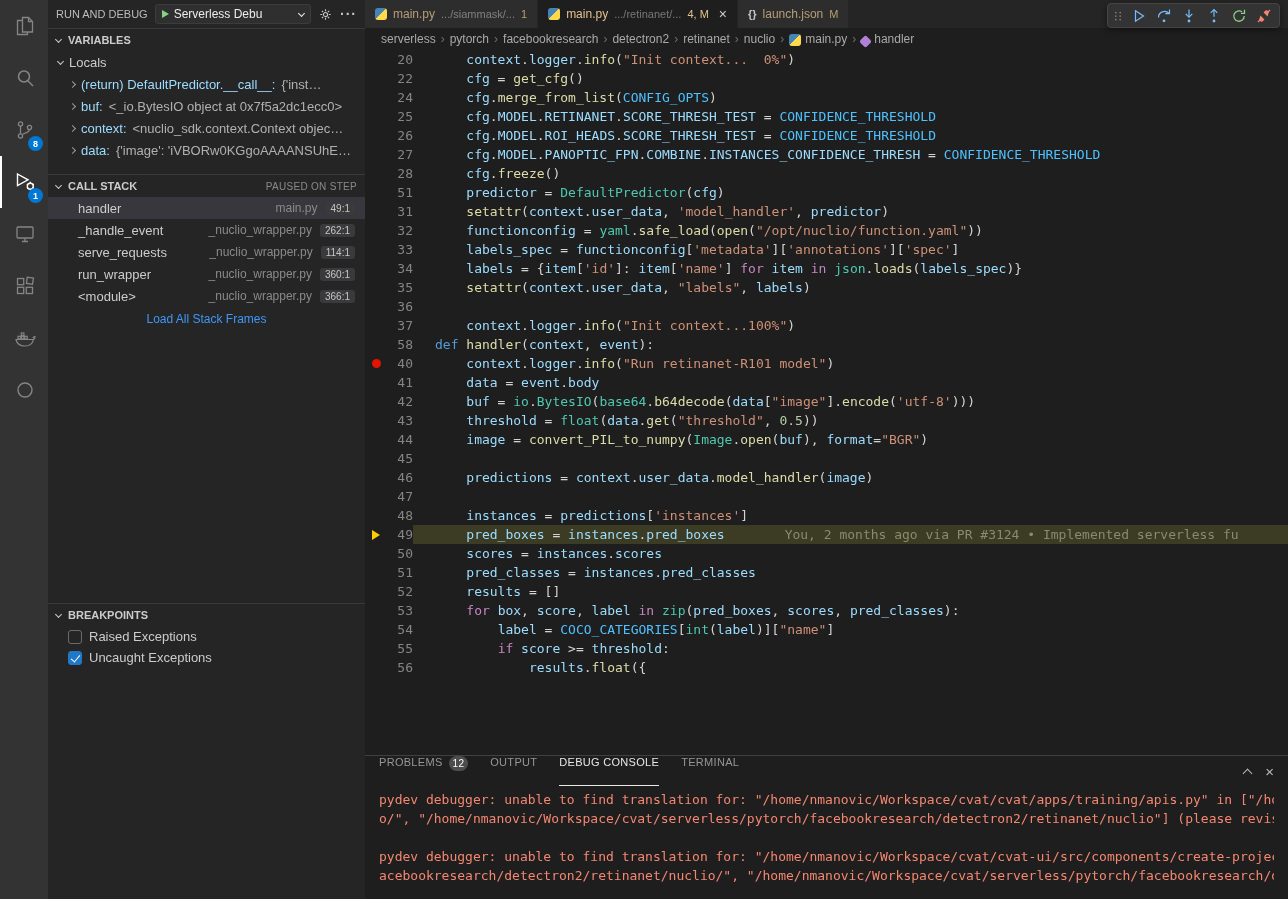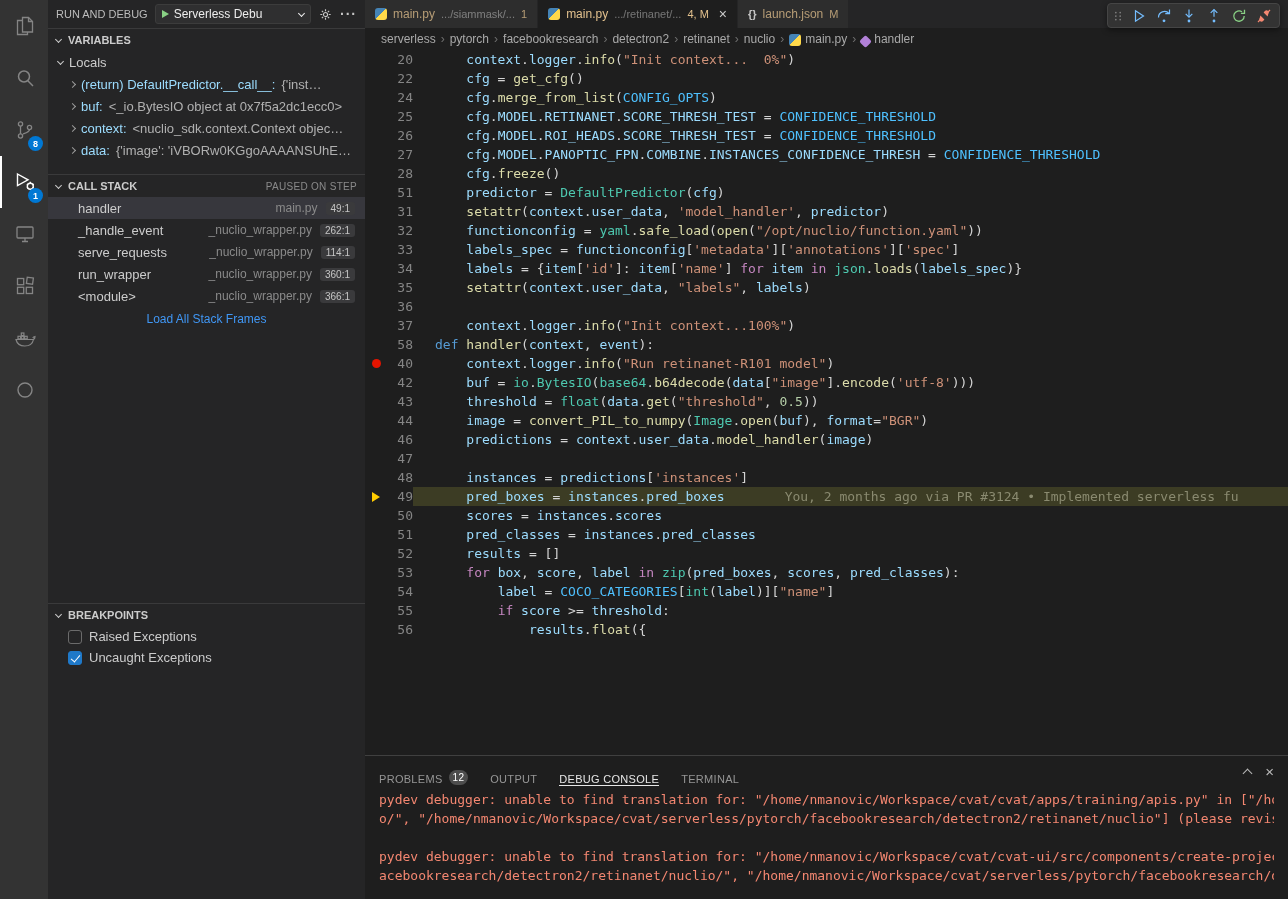--- a/index.html
+++ b/index.html
@@ -103,21 +103,21 @@
   .tk-c{color:#4fc1ff}
   .tk-y{color:#4ec9b0}
   .tk-k{color:#569cd6}
   .tk-p{color:#c586c0}
   .tk-m{color:#b5cea8}
 
   
   .panel{height:144px;flex:none;border-top:1px solid rgba(128,128,128,0.35);display:flex;flex-direction:column;background:#1e1e1e}
   .panel-tabs{height:30px;display:flex;align-items:center;padding:0 14px;flex:none}
   .ptabs{display:flex;gap:22px;height:100%}
-  .ptab{font-size:11px;color:#969696;display:flex;align-items:flex-end;gap:6px;height:100%;cursor:pointer;letter-spacing:.3px;border-bottom:1px solid transparent}
+  .ptab{font-size:11px;color:#969696;display:flex;align-items:flex-start;gap:6px;height:100%;cursor:pointer;letter-spacing:.3px;border-bottom:1px solid transparent}
   .ptab.active{color:#e7e7e7;border-bottom-color:#e7e7e7}
   .pbadge{background:#4d4d4d;color:#ffffff;border-radius:9px;font-size:10px;min-width:17px;height:15px;display:flex;align-items:center;justify-content:center;padding:0 4px}
   .panel-actions{margin-left:auto;display:flex;gap:14px;color:#b9b9b9;align-items:center}
   .pa-close{font-size:15px;cursor:pointer}
   .console{flex:1;overflow:hidden;font-family:"DejaVu Sans Mono","Liberation Mono",monospace;font-size:13px;line-height:19px;padding:4px 14px;color:#f48771}
   .con-block{margin-bottom:19px}
   .con-line{white-space:pre;overflow:hidden}
 </style>
 </head>
 <body>
@@ -431,23 +431,25 @@
         <div class="code-line"><div class="glyph"></div><div class="lnum">51</div><div class="lbody"><span class="tk-w">    </span><span class="tk-v">predictor</span><span class="tk-o"> = </span><span class="tk-y">DefaultPredictor</span><span class="tk-o">(</span><span class="tk-v">cfg</span><span class="tk-o">)</span></div></div>
         <div class="code-line"><div class="glyph"></div><div class="lnum">31</div><div class="lbody"><span class="tk-w">    </span><span class="tk-f">setattr</span><span class="tk-o">(</span><span class="tk-v">context</span><span class="tk-o">.</span><span class="tk-v">user_data</span><span class="tk-o">, </span><span class="tk-s">'model_handler'</span><span class="tk-o">, </span><span class="tk-v">predictor</span><span class="tk-o">)</span></div></div>
         <div class="code-line"><div class="glyph"></div><div class="lnum">32</div><div class="lbody"><span class="tk-w">    </span><span class="tk-v">functionconfig</span><span class="tk-o"> = </span><span class="tk-y">yaml</span><span class="tk-o">.</span><span class="tk-f">safe_load</span><span class="tk-o">(</span><span class="tk-f">open</span><span class="tk-o">(</span><span class="tk-s">"/opt/nuclio/function.yaml"</span><span class="tk-o">))</span></div></div>
         <div class="code-line"><div class="glyph"></div><div class="lnum">33</div><div class="lbody"><span class="tk-w">    </span><span class="tk-v">labels_spec</span><span class="tk-o"> = </span><span class="tk-v">functionconfig</span><span class="tk-o">[</span><span class="tk-s">'metadata'</span><span class="tk-o">][</span><span class="tk-s">'annotations'</span><span class="tk-o">][</span><span class="tk-s">'spec'</span><span class="tk-o">]</span></div></div>
         <div class="code-line"><div class="glyph"></div><div class="lnum">34</div><div class="lbody"><span class="tk-w">    </span><span class="tk-v">labels</span><span class="tk-o"> = {</span><span class="tk-v">item</span><span class="tk-o">[</span><span class="tk-s">'id'</span><span class="tk-o">]: </span><span class="tk-v">item</span><span class="tk-o">[</span><span class="tk-s">'name'</span><span class="tk-o">] </span><span class="tk-p">for</span><span class="tk-o"> </span><span class="tk-v">item</span><span class="tk-o"> </span><span class="tk-p">in</span><span class="tk-o"> </span><span class="tk-y">json</span><span class="tk-o">.</span><span class="tk-f">loads</span><span class="tk-o">(</span><span class="tk-v">labels_spec</span><span class="tk-o">)}</span></div></div>
         <div class="code-line"><div class="glyph"></div><div class="lnum">35</div><div class="lbody"><span class="tk-w">    </span><span class="tk-f">setattr</span><span class="tk-o">(</span><span class="tk-v">context</span><span class="tk-o">.</span><span class="tk-v">user_data</span><span class="tk-o">, </span><span class="tk-s">"labels"</span><span class="tk-o">, </span><span class="tk-v">labels</span><span class="tk-o">)</span></div></div>
         <div class="code-line"><div class="glyph"></div><div class="lnum">36</div><div class="lbody"></div></div>
         <div class="code-line"><div class="glyph"></div><div class="lnum">37</div><div class="lbody"><span class="tk-w">    </span><span class="tk-v">context</span><span class="tk-o">.</span><span class="tk-v">logger</span><span class="tk-o">.</span><span class="tk-f">info</span><span class="tk-o">(</span><span class="tk-s">"Init context...100%"</span><span class="tk-o">)</span></div></div>
         <div class="code-line"><div class="glyph"></div><div class="lnum">58</div><div class="lbody"><span class="tk-k">def</span><span class="tk-o"> </span><span class="tk-f">handler</span><span class="tk-o">(</span><span class="tk-v">context</span><span class="tk-o">, </span><span class="tk-v">event</span><span class="tk-o">):</span></div></div>
         <div class="code-line"><div class="glyph"><span class="bpdot"></span></div><div class="lnum">40</div><div class="lbody"><span class="tk-w">    </span><span class="tk-v">context</span><span class="tk-o">.</span><span class="tk-v">logger</span><span class="tk-o">.</span><span class="tk-f">info</span><span class="tk-o">(</span><span class="tk-s">"Run retinanet-R101 model"</span><span class="tk-o">)</span></div></div>
+        <div class="code-line"><div class="glyph"></div><div class="lnum">41</div><div class="lbody"><span class="tk-w">    </span><span class="tk-v">data</span><span class="tk-o"> = </span><span class="tk-v">event</span><span class="tk-o">.</span><span class="tk-v">body</span></div></div>
         <div class="code-line"><div class="glyph"></div><div class="lnum">42</div><div class="lbody"><span class="tk-w">    </span><span class="tk-v">buf</span><span class="tk-o"> = </span><span class="tk-y">io</span><span class="tk-o">.</span><span class="tk-y">BytesIO</span><span class="tk-o">(</span><span class="tk-y">base64</span><span class="tk-o">.</span><span class="tk-f">b64decode</span><span class="tk-o">(</span><span class="tk-v">data</span><span class="tk-o">[</span><span class="tk-s">"image"</span><span class="tk-o">].</span><span class="tk-f">encode</span><span class="tk-o">(</span><span class="tk-s">'utf-8'</span><span class="tk-o">)))</span></div></div>
         <div class="code-line"><div class="glyph"></div><div class="lnum">43</div><div class="lbody"><span class="tk-w">    </span><span class="tk-v">threshold</span><span class="tk-o"> = </span><span class="tk-y">float</span><span class="tk-o">(</span><span class="tk-v">data</span><span class="tk-o">.</span><span class="tk-f">get</span><span class="tk-o">(</span><span class="tk-s">"threshold"</span><span class="tk-o">, </span><span class="tk-m">0.5</span><span class="tk-o">))</span></div></div>
         <div class="code-line"><div class="glyph"></div><div class="lnum">44</div><div class="lbody"><span class="tk-w">    </span><span class="tk-v">image</span><span class="tk-o"> = </span><span class="tk-f">convert_PIL_to_numpy</span><span class="tk-o">(</span><span class="tk-y">Image</span><span class="tk-o">.</span><span class="tk-f">open</span><span class="tk-o">(</span><span class="tk-v">buf</span><span class="tk-o">), </span><span class="tk-v">format</span><span class="tk-o">=</span><span class="tk-s">"BGR"</span><span class="tk-o">)</span></div></div>
+        <div class="code-line"><div class="glyph"></div><div class="lnum">45</div><div class="lbody"></div></div>
         <div class="code-line"><div class="glyph"></div><div class="lnum">46</div><div class="lbody"><span class="tk-w">    </span><span class="tk-v">predictions</span><span class="tk-o"> = </span><span class="tk-v">context</span><span class="tk-o">.</span><span class="tk-v">user_data</span><span class="tk-o">.</span><span class="tk-f">model_handler</span><span class="tk-o">(</span><span class="tk-v">image</span><span class="tk-o">)</span></div></div>
         <div class="code-line"><div class="glyph"></div><div class="lnum">47</div><div class="lbody"></div></div>
         <div class="code-line"><div class="glyph"></div><div class="lnum">48</div><div class="lbody"><span class="tk-w">    </span><span class="tk-v">instances</span><span class="tk-o"> = </span><span class="tk-v">predictions</span><span class="tk-o">[</span><span class="tk-s">'instances'</span><span class="tk-o">]</span></div></div>
         <div class="code-line current"><div class="glyph"><span class="curarrow"></span></div><div class="lnum">49</div><div class="lbody"><span class="tk-w">    </span><span class="tk-v">pred_boxes</span><span class="tk-o"> = </span><span class="tk-v">instances</span><span class="tk-o">.</span><span class="tk-v">pred_boxes</span><span class="blame">You, 2 months ago via PR #3124 • Implemented serverless fu</span></div></div>
         <div class="code-line"><div class="glyph"></div><div class="lnum">50</div><div class="lbody"><span class="tk-w">    </span><span class="tk-v">scores</span><span class="tk-o"> = </span><span class="tk-v">instances</span><span class="tk-o">.</span><span class="tk-v">scores</span></div></div>
         <div class="code-line"><div class="glyph"></div><div class="lnum">51</div><div class="lbody"><span class="tk-w">    </span><span class="tk-v">pred_classes</span><span class="tk-o"> = </span><span class="tk-v">instances</span><span class="tk-o">.</span><span class="tk-v">pred_classes</span></div></div>
         <div class="code-line"><div class="glyph"></div><div class="lnum">52</div><div class="lbody"><span class="tk-w">    </span><span class="tk-v">results</span><span class="tk-o"> = []</span></div></div>
         <div class="code-line"><div class="glyph"></div><div class="lnum">53</div><div class="lbody"><span class="tk-w">    </span><span class="tk-p">for</span><span class="tk-o"> </span><span class="tk-v">box</span><span class="tk-o">, </span><span class="tk-v">score</span><span class="tk-o">, </span><span class="tk-v">label</span><span class="tk-o"> </span><span class="tk-p">in</span><span class="tk-o"> </span><span class="tk-y">zip</span><span class="tk-o">(</span><span class="tk-v">pred_boxes</span><span class="tk-o">, </span><span class="tk-v">scores</span><span class="tk-o">, </span><span class="tk-v">pred_classes</span><span class="tk-o">):</span></div></div>
         <div class="code-line"><div class="glyph"></div><div class="lnum">54</div><div class="lbody"><span class="tk-w">        </span><span class="tk-v">label</span><span class="tk-o"> = </span><span class="tk-c">COCO_CATEGORIES</span><span class="tk-o">[</span><span class="tk-y">int</span><span class="tk-o">(</span><span class="tk-v">label</span><span class="tk-o">)][</span><span class="tk-s">"name"</span><span class="tk-o">]</span></div></div>
         <div class="code-line"><div class="glyph"></div><div class="lnum">55</div><div class="lbody"><span class="tk-w">        </span><span class="tk-p">if</span><span class="tk-o"> </span><span class="tk-v">score</span><span class="tk-o"> &gt;= </span><span class="tk-v">threshold</span><span class="tk-o">:</span></div></div>

